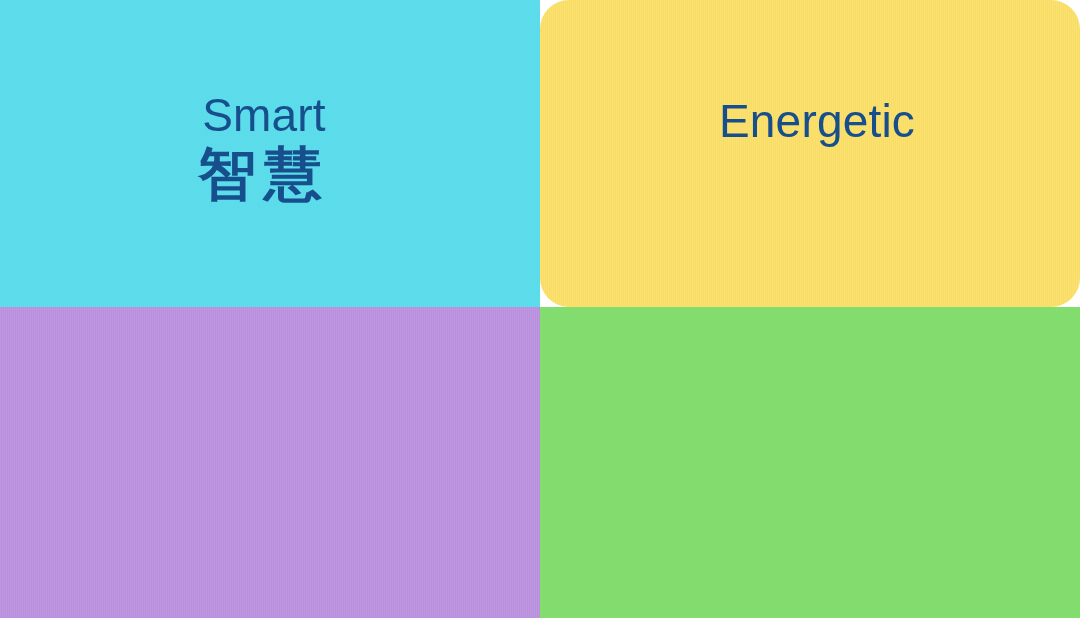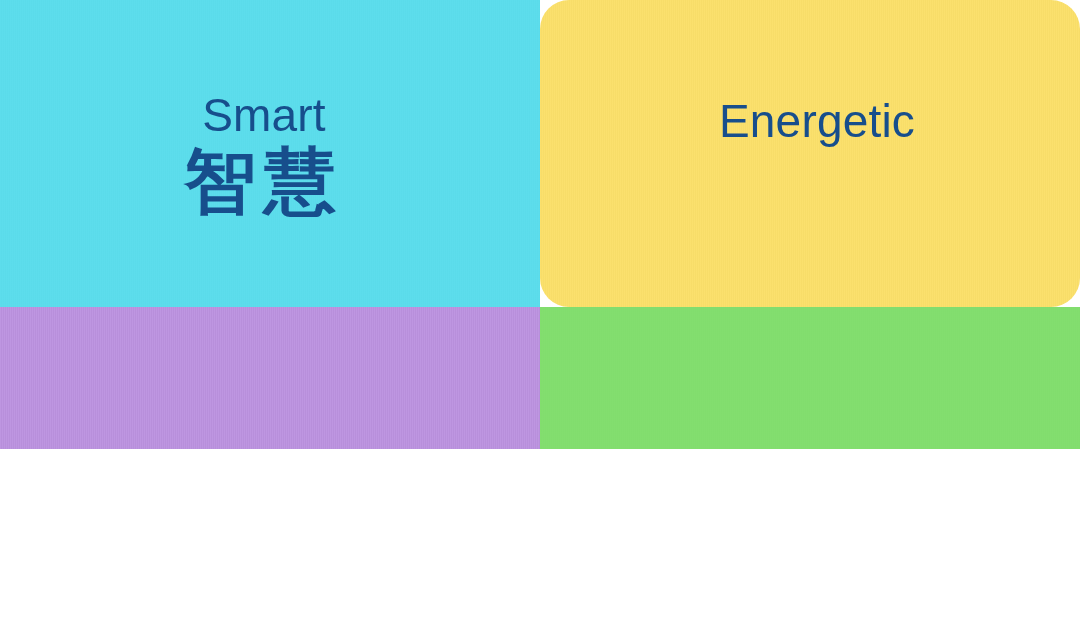--- a/index.html
+++ b/index.html
@@ -59,39 +59,39 @@
   }
 
   .label-en {
     font-size: 46px;
     font-weight: 400;
     letter-spacing: 0.2px;
     line-height: 1.02;
   }
 
   .label-zh {
-    font-size: 72px;
+    font-size: 58px;
     font-weight: 700;
     letter-spacing: 3px;
     line-height: 1.06;
     margin-top: 4px;
     text-align: center;
   }
 
   
   .stack.s-smart       { left: 264px; top: 92px;  transform: translateX(-50%); }
   .stack.s-energetic   { left: 277px; top: 98px;  transform: translateX(-50%); }
 
   .stack.s-energetic   .label-zh { letter-spacing: 6px; }
   .stack.s-smart       .label-zh { letter-spacing: 8px; }
 </style>
 </head>
 <body>
 
-<div class="board" style="width: 1080px; height: 449px; grid-template-columns: 540px 540px; grid-template-rows: 307px 311px;">
+<div class="board" style="width: 1080px; height: 618px; grid-template-columns: 540px 540px; grid-template-rows: 307px 311px;">
 
   <div class="quadrant q-cyan" style="background: rgb(91, 221, 236); color: rgb(23, 78, 140);">
     <div class="stack s-smart">
       <span class="label-en">Smart</span>
       <span class="label-zh">智慧</span>
     </div>
   </div>
 
   <div class="quadrant q-yellow" style="background: rgb(251, 224, 106); color: rgb(23, 78, 140); border-radius: 29px;">
     <div class="stack s-energetic">

